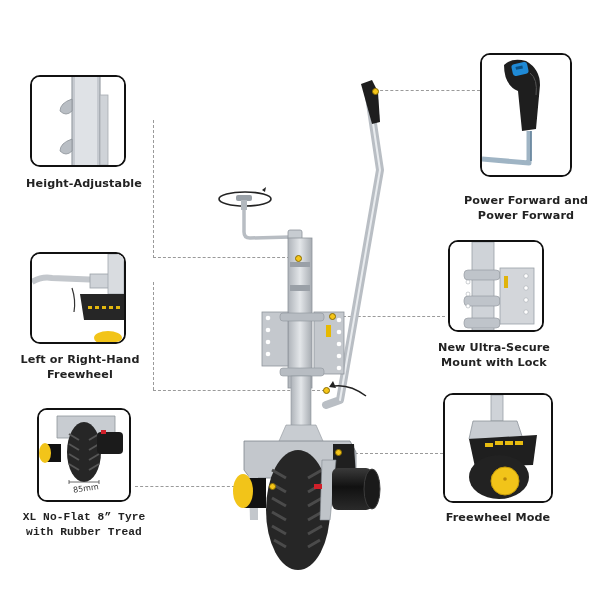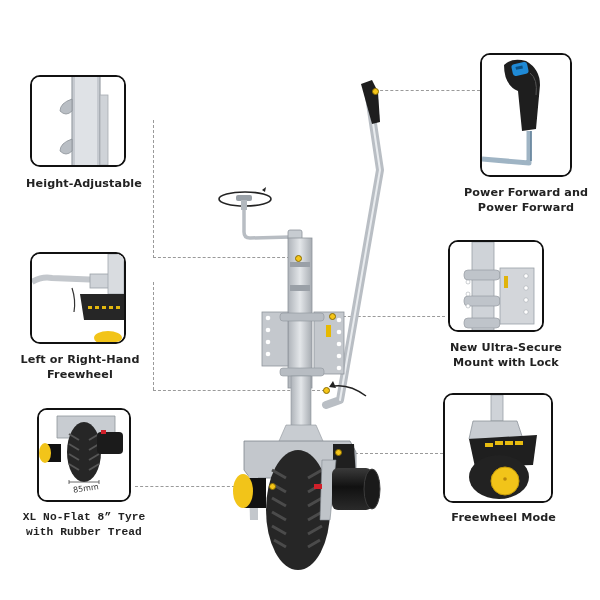--- a/index.html
+++ b/index.html
@@ -189,21 +189,21 @@
     <svg width="88" height="120" viewBox="0 0 88 120">
       <rect width="88" height="120" fill="#fff"></rect>
       <path d="M22 10 Q30 2 44 6 Q58 14 58 30 L54 74 L40 76 L36 36 Q22 30 22 10 Z" fill="#1e1e1e"></path>
       <path d="M48 18 Q56 24 54 40" fill="none" stroke="#555" stroke-width="1"></path>
       <rect x="30" y="8" width="16" height="12" rx="3" fill="#1f8ad6" transform="rotate(-12 38 14)"></rect>
       <rect x="34" y="11" width="7" height="3" fill="#0c4f80" transform="rotate(-12 38 14)"></rect>
       <path d="M47 76 L47 108 L0 104" fill="none" stroke="#9fb4c4" stroke-width="5" stroke-linejoin="round"></path>
       <path d="M49 76 L49 106" fill="none" stroke="#5f7f98" stroke-width="1.5"></path>
     </svg>
   </div>
-  <div class="caption" style="left:452px; top:185px; width:148px;">
+  <div class="caption" style="left:452px; top:193px; width:148px;">
     <div>Power Forward and</div>
     <div>Power Forward</div>
   </div>
 </div>
 
 <div>
   <div class="thumb" style="left:448px; top:240px; width:96px; height:92px;">
     <svg width="92" height="88" viewBox="0 0 92 88">
       <rect width="92" height="88" fill="#fff"></rect>
       <rect x="22" y="0" width="22" height="88" fill="#cfd3d8" stroke="#9aa0a7" stroke-width="0.8"></rect>
@@ -216,21 +216,21 @@
           <circle cx="76" cy="46" r="2.2"></circle>
           <circle cx="76" cy="58" r="2.2"></circle>
           <circle cx="76" cy="70" r="2.2"></circle>
           <circle cx="18" cy="40" r="2"></circle>
           <circle cx="18" cy="52" r="2"></circle>
           <circle cx="18" cy="64" r="2"></circle>
         </g>
       <rect x="54" y="34" width="4" height="12" fill="#e0b30a"></rect>
     </svg>
   </div>
-  <div class="caption" style="left:432px; top:340px; width:148px;">
+  <div class="caption" style="left:420px; top:340px; width:148px;">
     <div>New Ultra-Secure</div>
     <div>Mount with Lock</div>
   </div>
 </div>
 
 <div>
   <div class="thumb" style="left:443px; top:393px; width:110px; height:110px;">
     <svg width="106" height="106" viewBox="0 0 106 106">
       <rect width="106" height="106" fill="#fff"></rect>
       <rect x="46" y="0" width="12" height="26" fill="#cfd3d8" stroke="#9aa0a7" stroke-width="0.8"></rect>
@@ -240,16 +240,16 @@
           <rect x="40" y="48" width="8" height="4"></rect>
           <rect x="50" y="46" width="8" height="4"></rect>
           <rect x="60" y="46" width="8" height="4"></rect>
           <rect x="70" y="46" width="8" height="4"></rect>
         </g>
       <ellipse cx="54" cy="82" rx="30" ry="22" fill="#222"></ellipse>
       <circle cx="60" cy="86" r="14" fill="#f2c419" stroke="#c59b0a" stroke-width="1"></circle>
       <circle cx="60" cy="84" r="1.8" fill="#b8860b"></circle>
     </svg>
   </div>
-  <div class="caption" style="left:408px; top:510px; width:148px;text-align:right;">
+  <div class="caption" style="left:424px; top:510px; width:148px;">
     <div>Freewheel Mode</div>
   </div>
 </div>
 
 </body></html>

